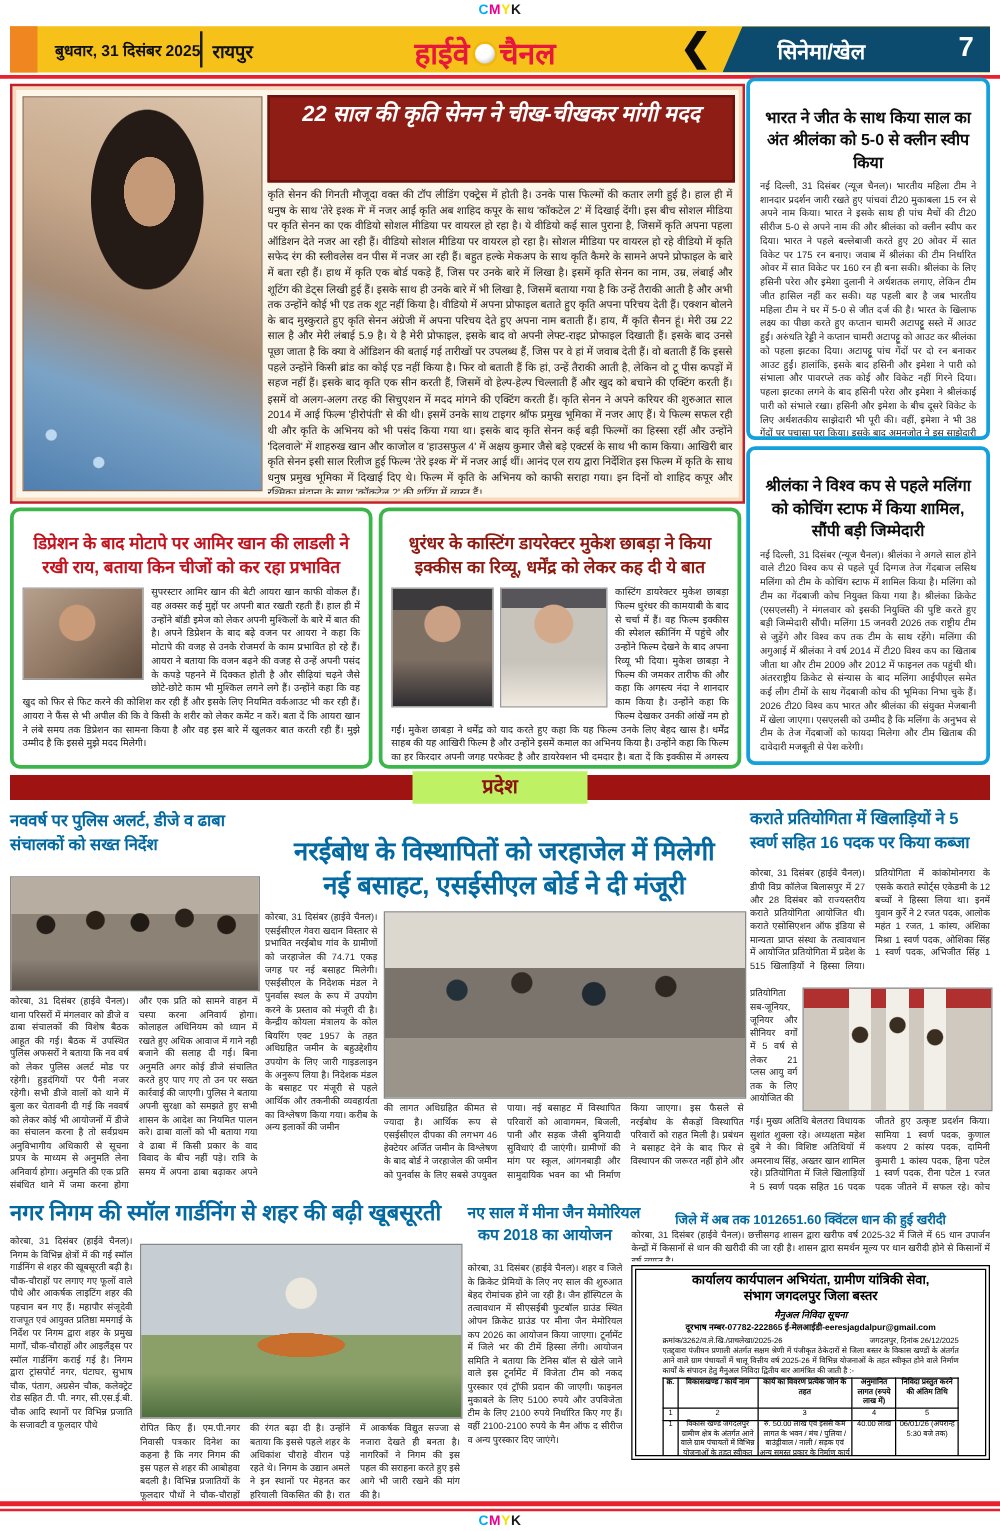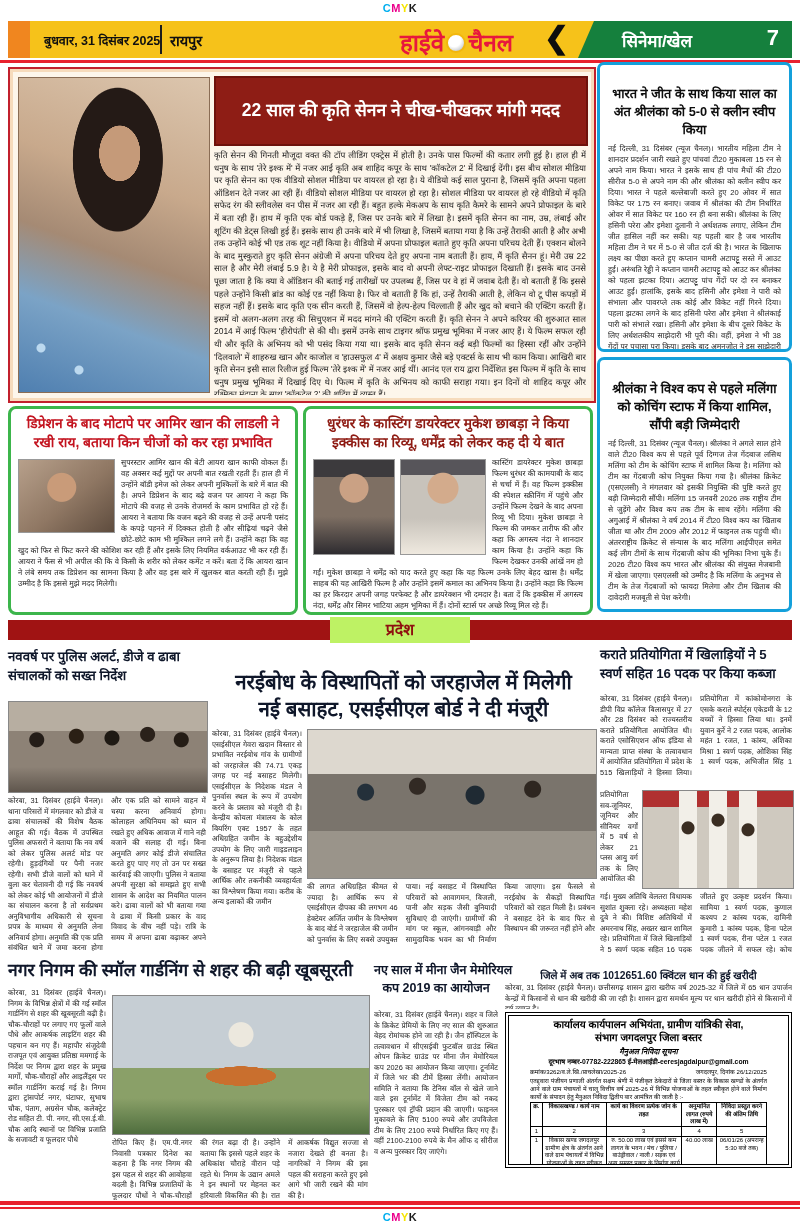--- a/index.html
+++ b/index.html
@@ -10,73 +10,73 @@
   
   .cmyk{position:absolute;left:0;right:0;text-align:center;font-weight:bold;font-size:11px;letter-spacing:.5px;}
   .cmyk .c{color:#00AEEF}.cmyk .m{color:#EC008C}.cmyk .y{color:#F5E400}.cmyk .k{color:#1a1a1a}
 
   
   .masthead{position:absolute;left:8px;top:21px;width:784px;height:37px;background:#F6C21A;}
   .mast-orange{position:absolute;left:0;top:0;width:22px;height:37px;background:#F0861F;}
   .mast-date{position:absolute;left:36px;top:11px;font-weight:bold;font-size:12.5px;color:#101010;}
   .mast-div{position:absolute;left:152px;top:4px;width:2px;height:29px;background:#1c1c1c;}
   .mast-city{position:absolute;left:162px;top:9px;font-weight:bold;font-size:14.5px;color:#101010;}
-  .mast-logo{position:absolute;left:255px;top:4px;width:250px;text-align:right;font-weight:bold;font-size:24px;color:#E8173D;}
+  .mast-logo{position:absolute;left:255px;top:4px;width:250px;text-align:center;font-weight:bold;font-size:24px;color:#E8173D;}
   .ball{display:inline-block;width:16px;height:16px;border-radius:50%;margin:0 2px;vertical-align:-2px;
         background:radial-gradient(circle at 38% 32%,#ffffff 0 45%,#d7dadd 70%,#91979d 100%);border:2px solid #f2b70d;}
   .mast-chevron{position:absolute;left:536px;top:-1px;font-size:30px;font-weight:bold;color:#0d0d0d;}
-  .mast-red{position:absolute;left:570px;top:0;width:214px;height:37px;background:#15803d;
+  .mast-red{position:absolute;left:570px;top:0;width:214px;height:37px;background:#0c4a6e;
             clip-path:polygon(16px 0,100% 0,100% 100%,0 100%);}
   .mast-section{position:absolute;left:44px;top:8px;color:#fff;font-weight:bold;font-size:17px;}
   .mast-page{position:absolute;right:13px;top:4px;color:#fff;font-weight:bold;font-size:22px;}
   .rule-red{position:absolute;left:0;width:800px;background:#E8212E;}
 
   
   .lead{position:absolute;left:8px;top:67px;width:584px;height:332px;background:#FDF6EB;
         border:2px solid #C2202C;box-shadow:inset 0 0 0 3px #F6DBBC;}
   .lead-photo{position:absolute;left:8px;top:8px;width:190px;height:314px;border:1px solid #8a6d55;
     background:
       radial-gradient(ellipse 34px 46px at 53% 24%,#c59a79 60%,rgba(0,0,0,0) 61%),
       radial-gradient(ellipse 72px 115px at 52% 26%,#241a16 62%,rgba(0,0,0,0) 63%),
       radial-gradient(circle 5px at 22px 270px,#bcd9ef 0 4px,rgba(0,0,0,0) 5px),
       radial-gradient(circle 5px at 60px 292px,#bcd9ef 0 4px,rgba(0,0,0,0) 5px),
       linear-gradient(200deg,#dcc6ae 0%,#c8a98c 34%,#a58a74 55%,#7ba3c6 74%,#4f7fb0 100%);}
   .lead-hbox{position:absolute;left:204px;top:7px;width:370px;height:66px;background:#8E1D15;border:2px solid #6E120C;
-             display:flex;flex-direction:column;justify-content:center;text-align:center;}
+             display:flex;justify-content:center;text-align:center;font-style:italic;}
   .lead-h{color:#fff;font-weight:bold;font-size:17.5px;line-height:1.55;display:block;}
   .lead-body{position:absolute;left:204px;top:80px;width:372px;height:246px;font-size:8.45px;line-height:1.49;
              text-align:justify;color:#1c1c1c;overflow:hidden;}
 
   
   .bluebox{position:absolute;background:#fff;border:3px solid #14A0DB;border-radius:7px;padding:5px 8px;overflow:hidden;box-sizing:border-box;}
   .blue-h{font-weight:bold;font-size:12.8px;text-align:center;line-height:1.4;color:#0d0d0d;margin:15px 0 4px;}
   .blue-body{font-size:7.55px;line-height:1.46;text-align:justify;color:#222;}
 
   
   .greenbox{position:absolute;top:406px;height:209px;background:#fff;border:3px solid #3CB54B;border-radius:8px;
-            padding:4px 7px;overflow:hidden;box-sizing:border-box;}
+            padding:15px 7px;overflow:hidden;box-sizing:border-box;}
   .green-h{font-weight:bold;font-size:13.8px;text-align:center;line-height:1.35;margin:2px 0 5px;}
   .green-body{font-size:7.6px;line-height:1.45;text-align:justify;color:#222;}
   .photo-aira{float:left;width:95px;height:72px;margin:2px 6px 2px 0;border:1px solid #999;
     background:radial-gradient(circle 15px at 45% 38%,#c99b79 0 14px,rgba(0,0,0,0) 15px),
                linear-gradient(140deg,#b7a08b 0%,#8f7763 55%,#5e4c3e 100%);}
   .photo-mukesh{float:left;width:80px;height:94px;margin:2px 5px 2px 0;border:1px solid #999;
     background:radial-gradient(circle 15px at 50% 30%,#caa184 0 14px,rgba(0,0,0,0) 15px),
                linear-gradient(#3c3a3d 0 18%,#7e6f63 18% 60%,#2e2c30 100%);}
   .photo-dharam{float:left;width:84px;height:94px;margin:2px 6px 2px 0;border:1px solid #999;
     background:radial-gradient(circle 16px at 50% 30%,#d3ab8c 0 15px,rgba(0,0,0,0) 16px),
                linear-gradient(#57555a 0 16%,#c8c3bb 16% 62%,#efe9df 100%);}
 
   
   .pradesh-bar{position:absolute;left:8px;top:620px;width:784px;height:20px;background:#A01313;}
   .pradesh-label{position:absolute;left:330px;top:617px;width:140px;height:26px;background:#bef264;
                  color:#8E0F0F;font-weight:bold;font-size:16px;text-align:center;line-height:26px;}
 
   
-  .news-h{position:absolute;font-weight:bold;color:#0f172a;}
+  .news-h{position:absolute;font-weight:bold;color:#0369a1;}
   .body-txt{font-size:7.35px;line-height:1.43;text-align:justify;color:#1b1b1b;overflow:hidden;}
   .cols2{column-count:2;column-gap:8px;}
   .cols3{column-count:3;column-gap:8px;}
 
   .police-photo{position:absolute;left:8px;top:701px;width:198px;height:90px;border:1px solid #888;
     background:
       radial-gradient(circle 8px at 14% 42%,#241d18 0 7px,rgba(0,0,0,0) 8px),
       radial-gradient(circle 8px at 34% 38%,#2b2015 0 7px,rgba(0,0,0,0) 8px),
       radial-gradient(circle 8px at 52% 40%,#1f1a14 0 7px,rgba(0,0,0,0) 8px),
       radial-gradient(circle 8px at 70% 36%,#2a211a 0 7px,rgba(0,0,0,0) 8px),
@@ -191,21 +191,21 @@
   <div class="karate-photo"></div>
   <div class="body-txt cols2 abs" style="left:600px;top:892px;width:192px;height:68px;">गई। मुख्य अतिथि बेलतरा विधायक सुशांत शुक्ला रहे। अध्यक्षता महेश दुबे ने की। विशिष्ट अतिथियों में अमरनाथ सिंह, अख्तर खान शामिल रहे। प्रतियोगिता में जिले खिलाड़ियों ने 5 स्वर्ण पदक सहित 16 पदक जीतते हुए उत्कृष्ट प्रदर्शन किया। सामिया 1 स्वर्ण पदक, कुणाल कश्यप 2 कांस्य पदक, दामिनी कुमारी 1 कांस्य पदक, हिना पटेल 1 स्वर्ण पदक, रीना पटेल 1 रजत पदक जीतने में सफल रहे। कोच प्रेरणा मुनि ने बताया खिलाड़ियों ने इस प्रतियोगिता के लिए कड़ा अभ्यास किया।</div>
 
   <div class="news-h" style="left:8px;top:957px;width:390px;font-size:17.5px;">नगर निगम की स्मॉल गार्डनिंग से शहर की बढ़ी खूबसूरती</div>
   <div class="body-txt abs" style="left:8px;top:988px;width:98px;height:222px;">कोरबा, 31 दिसंबर (हाईवे चैनल)। निगम के विभिन्न क्षेत्रों में की गई स्मॉल गार्डनिंग से शहर की खूबसूरती बढ़ी है। चौक-चौराहों पर लगाए गए फूलों वाले पौधे और आकर्षक लाइटिंग शहर की पहचान बन गए हैं। महापौर संजूदेवी राजपूत एवं आयुक्त प्रतिष्ठा ममगाई के निर्देश पर निगम द्वारा शहर के प्रमुख मार्गों, चौक-चौराहों और आइलैंड्स पर स्मॉल गार्डनिंग कराई गई है। निगम द्वारा ट्रांसपोर्ट नगर, घंटाघर, सुभाष चौक, पंताग, अग्रसेन चौक, कलेक्ट्रेट रोड सहित टी. पी. नगर, सी.एस.ई.बी. चौक आदि स्थानों पर विभिन्न प्रजाति के सजावटी व फूलदार पौधे</div>
   <div class="garden-photo"></div>
   <div class="body-txt cols3 abs" style="left:112px;top:1138px;width:256px;height:72px;">रोपित किए हैं। एम.पी.नगर निवासी पत्रकार दिनेश का कहना है कि नगर निगम की इस पहल से शहर की आबोहवा बदली है। विभिन्न प्रजातियों के फूलदार पौधों ने चौक-चौराहों की रंगत बढ़ा दी है। उन्होंने बताया कि इससे पहले शहर के अधिकांश चौराहे वीरान पड़े रहते थे। निगम के उद्यान अमले ने इन स्थानों पर मेहनत कर हरियाली विकसित की है। रात में आकर्षक विद्युत सज्जा से नजारा देखते ही बनता है। नागरिकों ने निगम की इस पहल की सराहना करते हुए इसे आगे भी जारी रखने की मांग की है।</div>
 
   <div class="news-h" style="left:374px;top:962px;width:124px;font-size:12.5px;line-height:1.4;text-align:center;">
     <span style="display:block;white-space:nowrap;">नए साल में मीना जैन मेमोरियल</span>
-    <span style="display:block;">कप 2019 का आयोजन</span>
+    <span style="display:block;">कप 2018 का आयोजन</span>
   </div>
   <div class="body-txt abs" style="left:374px;top:1010px;width:124px;height:200px;">कोरबा, 31 दिसंबर (हाईवे चैनल)। शहर व जिले के क्रिकेट प्रेमियों के लिए नए साल की शुरुआत बेहद रोमांचक होने जा रही है। जैन हॉस्पिटल के तत्वावधान में सीएसईबी फुटबॉल ग्राउंड स्थित ओपन क्रिकेट ग्राउंड पर मीना जैन मेमोरियल कप 2026 का आयोजन किया जाएगा। टूर्नामेंट में जिले भर की टीमें हिस्सा लेंगी। आयोजन समिति ने बताया कि टेनिस बॉल से खेले जाने वाले इस टूर्नामेंट में विजेता टीम को नकद पुरस्कार एवं ट्रॉफी प्रदान की जाएगी। फाइनल मुकाबले के लिए 5100 रुपये और उपविजेता टीम के लिए 2100 रुपये निर्धारित किए गए हैं। वहीं 2100-2100 रुपये के मैन ऑफ द सीरीज व अन्य पुरस्कार दिए जाएंगे।</div>
 
   <div class="news-h" style="left:505px;top:968px;width:287px;font-size:10.3px;text-align:center;">जिले में अब तक 1012651.60 क्विंटल धान की हुई खरीदी</div>
   <div class="body-txt abs" style="left:505px;top:983px;width:287px;height:26px;">कोरबा, 31 दिसंबर (हाईवे चैनल)। छत्तीसगढ़ शासन द्वारा खरीफ वर्ष 2025-32 में जिले में 65 धान उपार्जन केन्द्रों में किसानों से धान की खरीदी की जा रही है। शासन द्वारा समर्थन मूल्य पर धान खरीदी होने से किसानों में हर्ष व्याप्त है।</div>
 
   <div class="tender">
     <div class="t1">कार्यालय कार्यपालन अभियंता, ग्रामीण यांत्रिकी सेवा,</div>
     <div class="t1">संभाग जगदलपुर जिला बस्तर</div>
     <div class="sub">मैनुअल निविदा सूचना</div>

